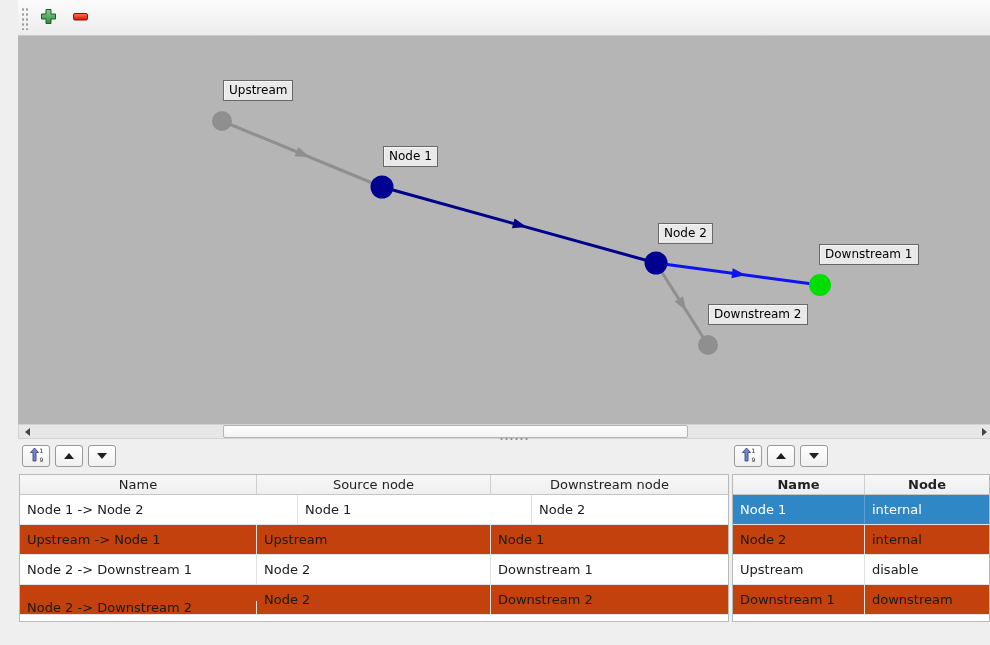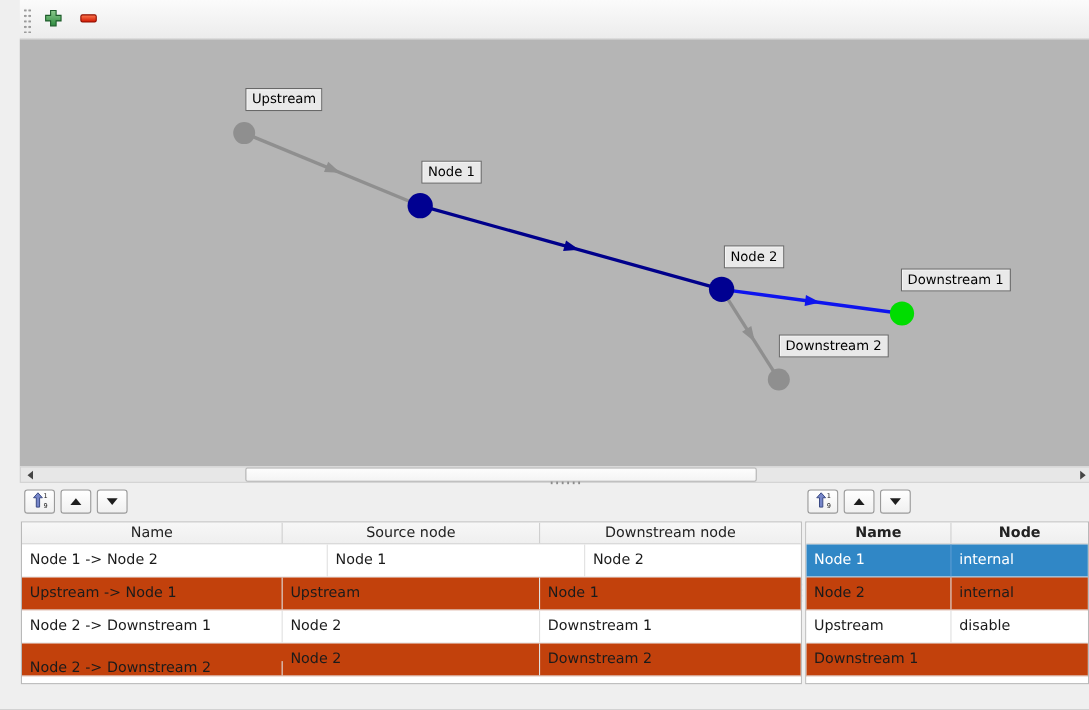--- a/index.html
+++ b/index.html
@@ -234,20 +234,21 @@
       <div class="trow body alt">
         <div class="tcell" style="width: 132px;">Node 2</div>
         <div class="tcell flex">internal</div>
       </div>
       <div class="trow body">
         <div class="tcell" style="width: 132px;">Upstream</div>
         <div class="tcell flex">disable</div>
       </div>
       <div class="trow body alt">
         <div class="tcell" style="width: 132px;">Downstream 1</div>
+        <div class="tcell flex">downstream</div>
       </div>
       <div class="tstrip"></div>
     </div>
 
   <div class="nsb">
     <div class="sb-arrow" style="left:1px;top:2px;width:13px;height:11px;">
         <span class="tri-up"></span>
       </div>
     <div class="nsb-thumb"></div>
     <div class="sb-arrow" style="left:1px;bottom:2px;width:13px;height:11px;">

